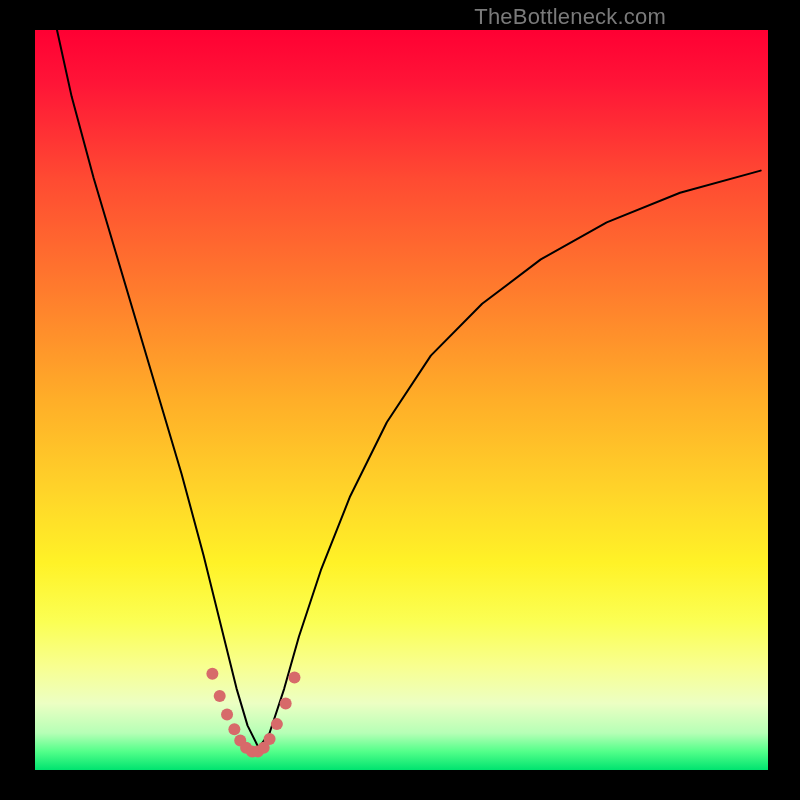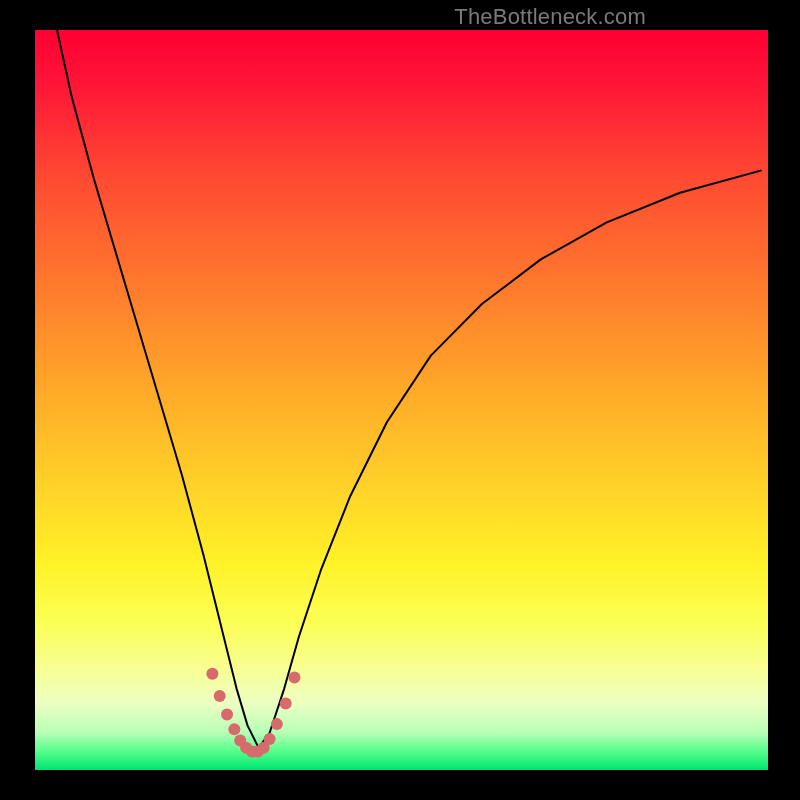--- a/index.html
+++ b/index.html
@@ -11,20 +11,21 @@
     font-family: Arial, Helvetica, sans-serif;
     overflow: hidden;
   }
   .frame {
     position: absolute;
     top: 0;
     left: 0;
     width: 656px;
     height: 800px;
     background: #000;
+    padding-left: 20px;
   }
   .watermark {
     position: absolute;
     top: 4px;
     right: 10px;
     color: #7a7a7a;
     font-size: 22px;
     font-weight: 500;
     letter-spacing: 0.2px;
     z-index: 5;

